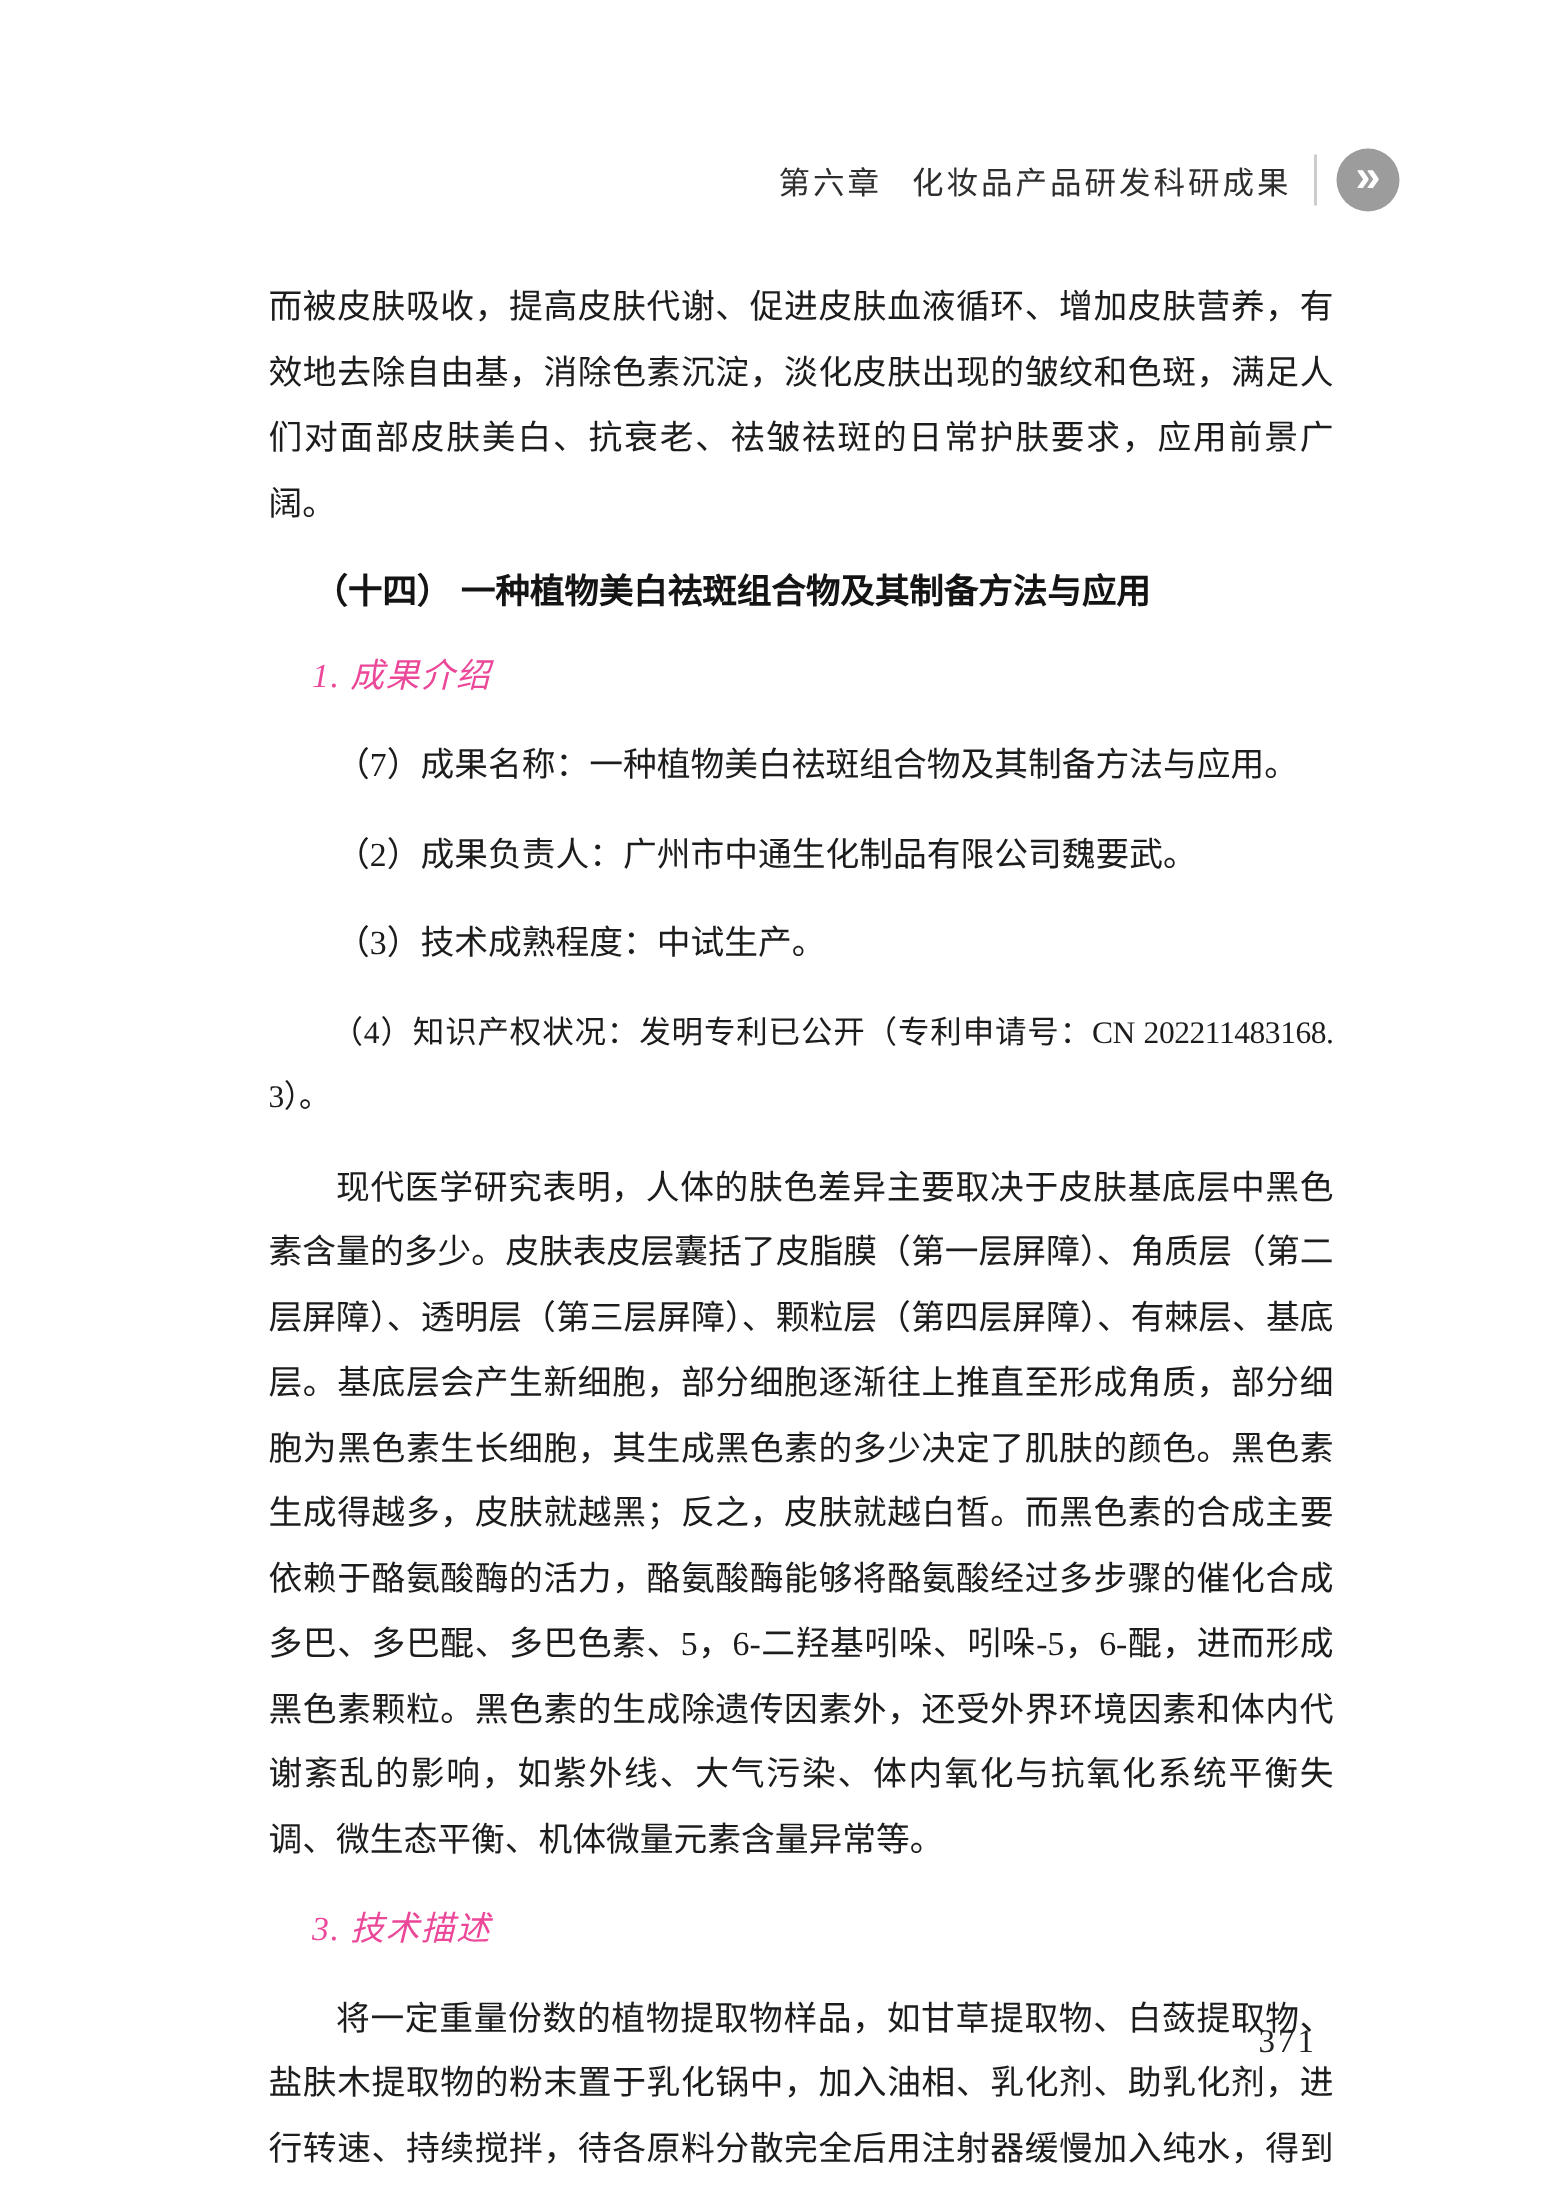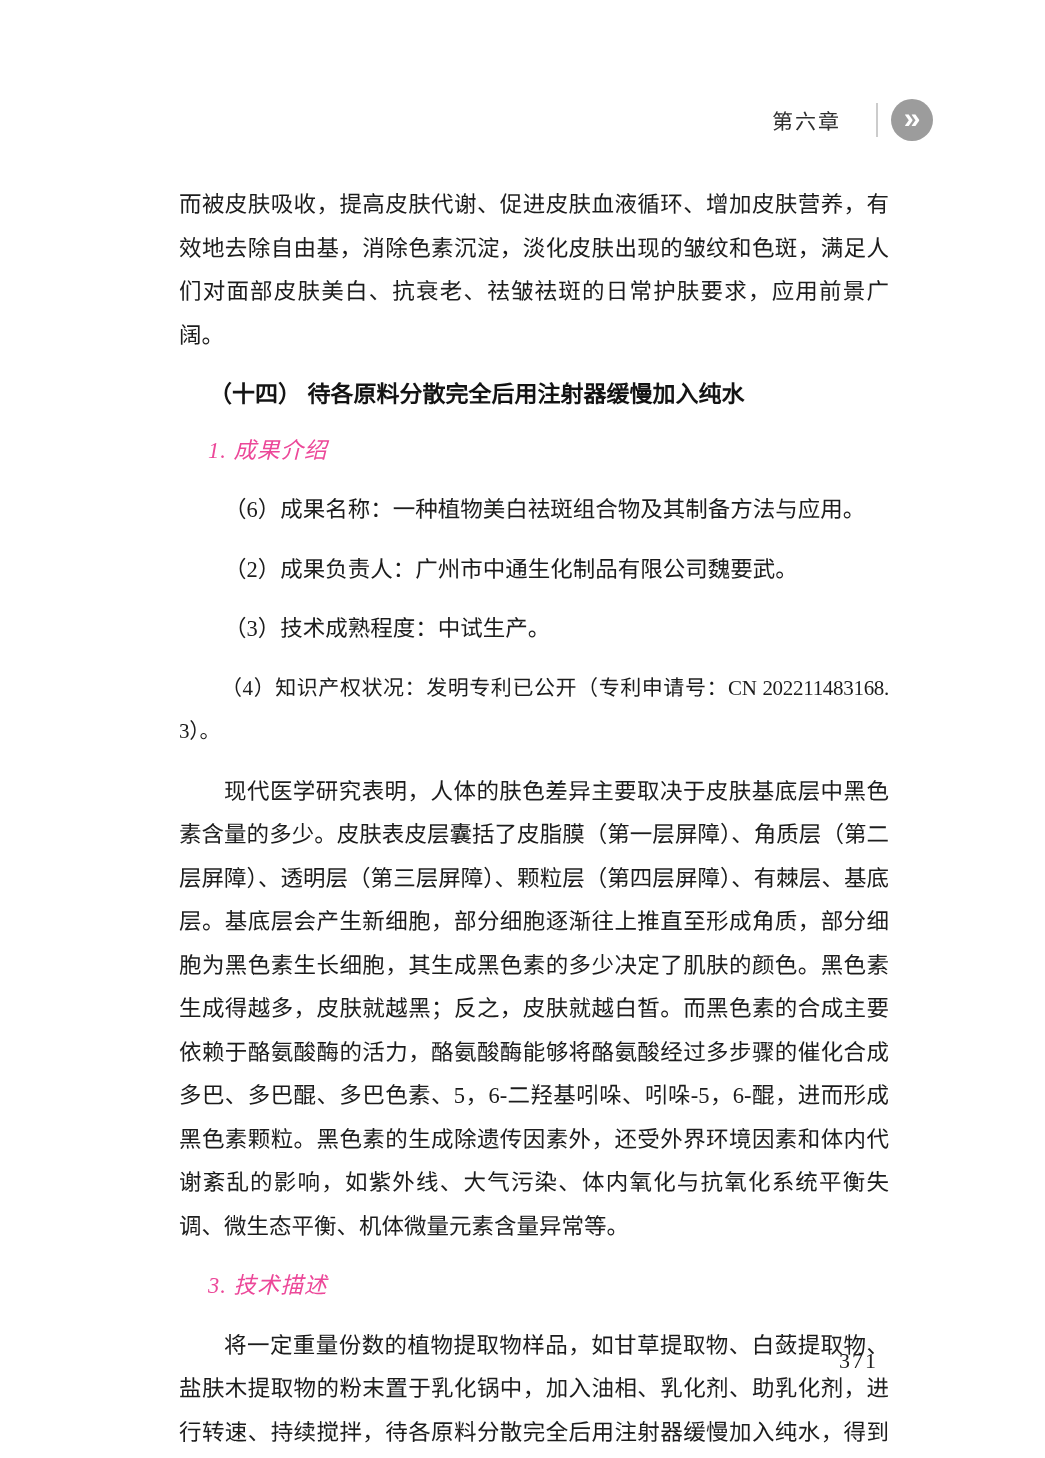--- a/index.html
+++ b/index.html
@@ -98,34 +98,35 @@
     color: #222222;
   }
 </style>
 </head>
 <body>
 
 <div class="page">
 
   <header class="running-head">
     <span class="chapter">第六章</span>
+    <span class="chapter-title">化妆品产品研发科研成果</span>
     <span class="head-divider"></span>
     <span class="head-icon">
       <span>»</span>
     </span>
   </header>
 
   <main class="content">
 
     <p class="body">而被皮肤吸收，提高皮肤代谢、促进皮肤血液循环、增加皮肤营养，有效地去除自由基，消除色素沉淀，淡化皮肤出现的皱纹和色斑，满足人们对面部皮肤美白、抗衰老、祛皱祛斑的日常护肤要求，应用前景广阔。</p>
 
-    <h2 class="section-heading">（十四） 待各原料分散完全后用注射器缓慢加入纯水</h2>
+    <h2 class="section-heading">（十四） 一种植物美白祛斑组合物及其制备方法与应用</h2>
 
     <h3 class="sub-heading">1. 成果介绍</h3>
-    <p class="body item">（6）成果名称：一种植物美白祛斑组合物及其制备方法与应用。</p>
+    <p class="body item">（7）成果名称：一种植物美白祛斑组合物及其制备方法与应用。</p>
     <p class="body item">（2）成果负责人：广州市中通生化制品有限公司魏要武。</p>
     <p class="body item">（3）技术成熟程度：中试生产。</p>
     <p class="body item item-tight">（4）知识产权状况：发明专利已公开（专利申请号：CN 202211483168. 3）。</p>
 
     <p class="body indent">现代医学研究表明，人体的肤色差异主要取决于皮肤基底层中黑色素含量的多少。皮肤表皮层囊括了皮脂膜（第一层屏障）、角质层（第二层屏障）、透明层（第三层屏障）、颗粒层（第四层屏障）、有棘层、基底层。基底层会产生新细胞，部分细胞逐渐往上推直至形成角质，部分细胞为黑色素生长细胞，其生成黑色素的多少决定了肌肤的颜色。黑色素生成得越多，皮肤就越黑；反之，皮肤就越白皙。而黑色素的合成主要依赖于酪氨酸酶的活力，酪氨酸酶能够将酪氨酸经过多步骤的催化合成多巴、多巴醌、多巴色素、5，6-二羟基吲哚、吲哚-5，6-醌，进而形成黑色素颗粒。黑色素的生成除遗传因素外，还受外界环境因素和体内代谢紊乱的影响，如紫外线、大气污染、体内氧化与抗氧化系统平衡失调、微生态平衡、机体微量元素含量异常等。</p>
 
     <h3 class="sub-heading">3. 技术描述</h3>
     <p class="body indent">将一定重量份数的植物提取物样品，如甘草提取物、白蔹提取物、盐肤木提取物的粉末置于乳化锅中，加入油相、乳化剂、助乳化剂，进行转速、持续搅拌，待各原料分散完全后用注射器缓慢加入纯水，得到植物美白祛斑组合物。植物美白祛斑组合物具有抑制黑色素合成、加速黑色素代谢降解等多重效果。</p>
 
   </main>

